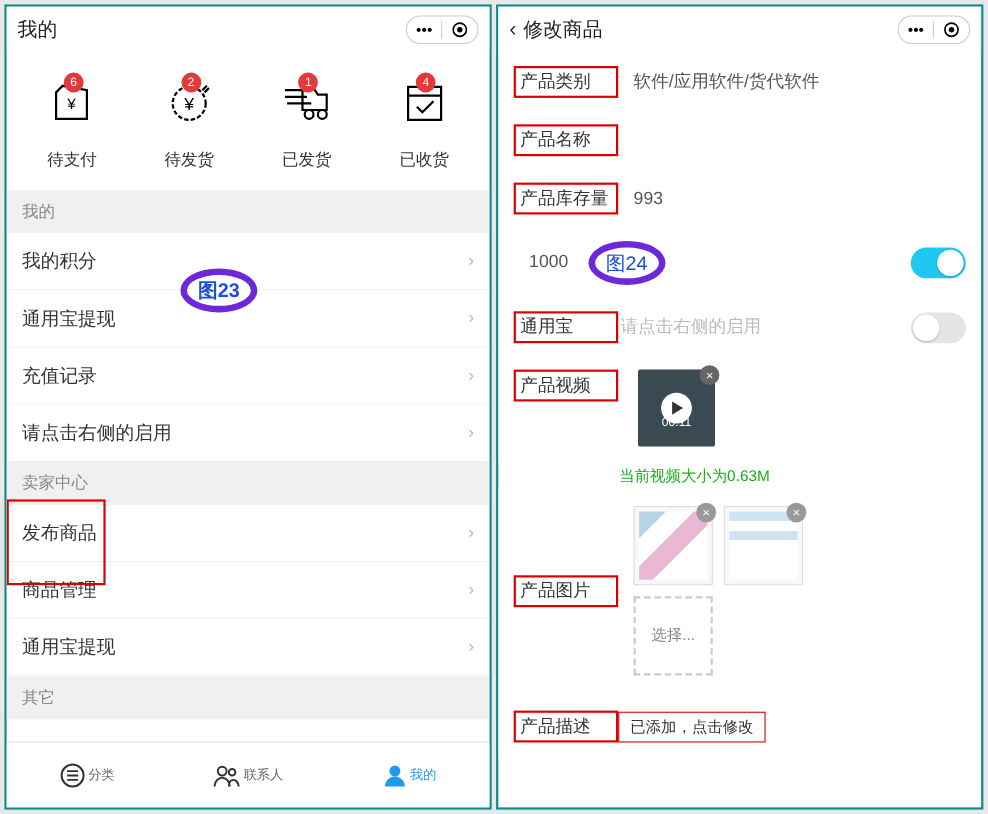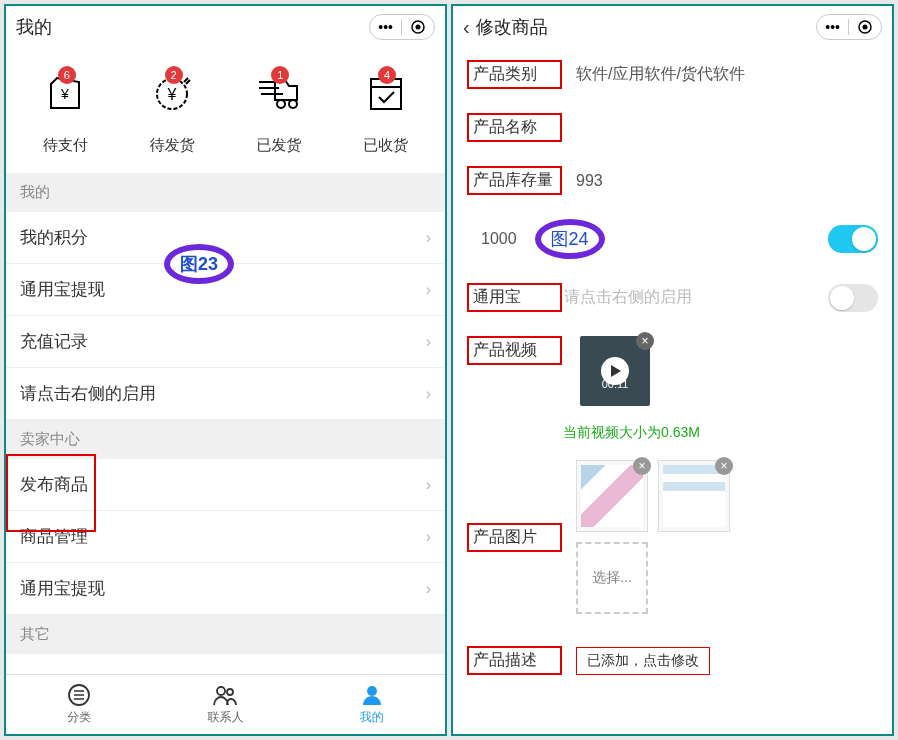--- a/index.html
+++ b/index.html
@@ -22,21 +22,21 @@
 .qa-item .label { font-size: 15px; color: #333; margin-top: 12px; }
 
 .section-head { background: #f0f0f0; color: #888; font-size: 15px; padding: 10px 14px; }
 .list-item { display: flex; align-items: center; justify-content: space-between; padding: 14px 14px; border-bottom: 1px solid #eee; background: #fff; cursor: pointer; font-size: 17px; color: #333; position: relative; }
 .list-item .chev { color: #bbb; font-size: 16px; }
 
 .redbox { border: 2px solid #d00; position: absolute; pointer-events: none; }
 .red-annot { color: #1d4ed8; font-size: 18px; position: absolute; border: 6px solid #6d28d9; border-radius: 50%; padding: 2px 10px; background: #fff; }
 
 .tabbar { height: 60px; border-top: 1px solid #ddd; display: flex; background: #fff; margin-top: auto; }
-.tab { flex: 1; display: flex; flex-direction: column; align-items: center; justify-content: center; gap: 2px; cursor: pointer; }
+.tab { flex: 1; display: flex; flex-direction: row; align-items: center; justify-content: center; gap: 2px; cursor: pointer; }
 .tab .tlabel { font-size: 12px; color: #666; }
 .tab.active .tlabel { color: #1e9bf0; }
 .tab svg { display: block; }
 
 
 .form-row { display: flex; align-items: center; padding: 12px 14px; font-size: 16px; color: #333; background: #fff; }
 .form-row .flabel { width: 95px; flex-shrink: 0; }
 .form-row .fvalue { color: #555; }
 .form-row .fvalue.placeholder { color: #bbb; }
 .redbox-label { border: 2px solid #d00; padding: 2px 4px; display: inline-block; }
@@ -262,16 +262,16 @@
             </div>
         </div>
         <div class="add-box">
             <span>选择...</span>
           </div>
       </div>
     </div>
 
     <div class="form-row" style="padding-top:20px;">
       <span class="flabel redbox-label">产品描述</span>
-      <span style="margin-left:14px;"><span class="desc-btn redbox-label" style="border-color:#d00;">已添加，点击修改</span></span>
+      <span style=""><span class="desc-btn redbox-label" style="border-color:#d00;">已添加，点击修改</span></span>
     </div>
   </div>
 </div>
 
 </body></html>

